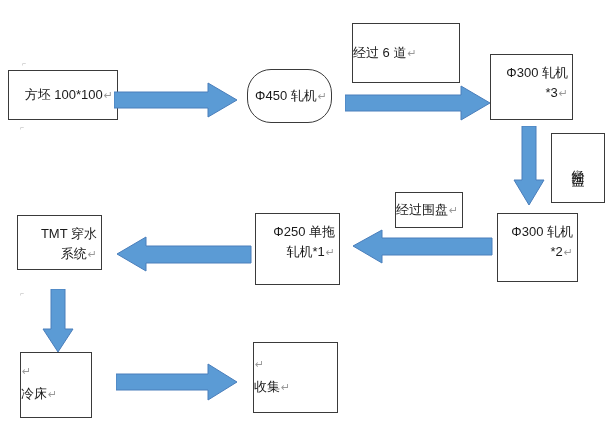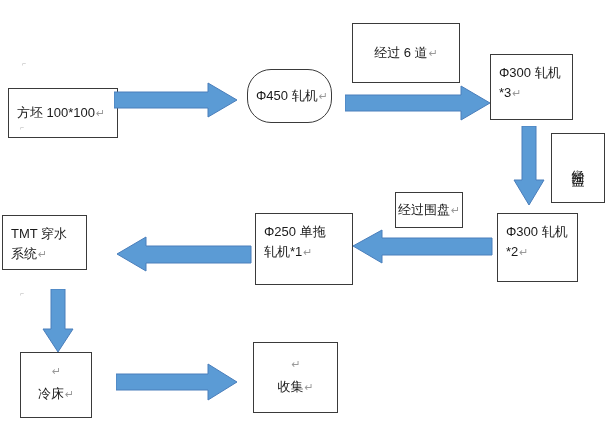--- a/index.html
+++ b/index.html
@@ -6,22 +6,22 @@
   #canvas{
     position:relative;width:610px;height:425px;background:var(--page-bg,#fff);
     font-family:"Liberation Sans","DejaVu Sans",sans-serif;overflow:hidden;
   }
   .box{
     position:absolute;box-sizing:border-box;
     border:1.5px solid var(--box-border,#3a3a3a);
     background:#fff;color:#1a1a1a;font-size:13px;line-height:20px;
   }
   .box .inner{position:absolute;inset:0;display:flex;flex-direction:column;justify-content:center;}
-  .pad-left .inner{align-items:flex-start;padding-left:8px;padding-right:4px;}
-  .center .inner{align-items:center;}
+  .pad-left .inner{align-items:flex-end;padding-left:8px;padding-right:4px;}
+  .center .inner{align-items:flex-start;}
   .top-justify .inner{justify-content:flex-start;padding-top:8px;}
   .line{white-space:nowrap;}
   .pilcrow{
     color:var(--pilcrow,#9a9a9a);font-size:11px;line-height:1;
     display:inline-block;margin-left:1px;vertical-align:baseline;
   }
   .pilcrow-line{display:block;text-align:center;height:18px;}
   .vbox .inner{align-items:center;justify-content:center;padding-top:4px;}
   .vtext{
     writing-mode:vertical-rl;text-orientation:upright;
@@ -37,21 +37,21 @@
   }
   .anchor-mark{
     position:absolute;color:#8a8a8a;font-size:7px;line-height:1;opacity:.65;
   }
 </style>
 </head>
 <body>
 
 <div id="canvas">
 
-  <div class="box pad-left" style="left:8px;top:70px;width:110px;height:50px;margin-top:18px;">
+  <div class="box pad-left" style="left:8px;top:70px;width:110px;height:50px;">
     <div class="inner">
       <span class="line"><span>方坯 100*100</span><span class="pilcrow">↵</span></span>
     </div>
   </div>
 
   <div class="arrow" style="left:114px;top:82px;width:124px;height:36px;">
     <svg viewBox="0 0 124 36" preserveAspectRatio="none" aria-hidden="true">
       <polygon points="0,10 94,10 94,1 123,18 94,35 94,26 0,26"></polygon>
     </svg>
   </div>
@@ -106,34 +106,34 @@
       <span class="line"><span>经过围盘</span><span class="pilcrow">↵</span></span>
     </div>
   </div>
 
   <div class="arrow" style="left:352px;top:229px;width:141px;height:35px;">
     <svg viewBox="0 0 141 35" preserveAspectRatio="none" aria-hidden="true">
       <polygon points="140,9 30,9 30,1 1,17 30,34 30,26 140,26"></polygon>
     </svg>
   </div>
 
-  <div class="box pad-left top-justify" style="left:255px;top:213px;width:98px;height:72px;">
+  <div class="box pad-left top-justify" style="left:255px;top:213px;width:85px;height:72px;">
     <div class="inner">
       <span class="line"><span>Φ250 单拖</span></span>
       <span class="line"><span>轧机*1</span><span class="pilcrow">↵</span></span>
     </div>
   </div>
 
   <div class="arrow" style="left:116px;top:236px;width:136px;height:36px;">
     <svg viewBox="0 0 136 36" preserveAspectRatio="none" aria-hidden="true">
       <polygon points="135,10 30,10 30,1 1,18 30,35 30,27 135,27"></polygon>
     </svg>
   </div>
 
-  <div class="box pad-left top-justify" style="left:2px;top:215px;width:85px;height:55px;">
+  <div class="box pad-left top-justify" style="left:17px;top:215px;width:85px;height:55px;">
     <div class="inner">
       <span class="line"><span>TMT 穿水</span></span>
       <span class="line"><span>系统</span><span class="pilcrow">↵</span></span>
     </div>
   </div>
 
   <div class="arrow" style="left:42px;top:289px;width:32px;height:64px;">
     <svg viewBox="0 0 32 64" preserveAspectRatio="none" aria-hidden="true">
       <polygon points="9,0 9,40 1,40 16,63 31,40 23,40 23,0"></polygon>
     </svg>

